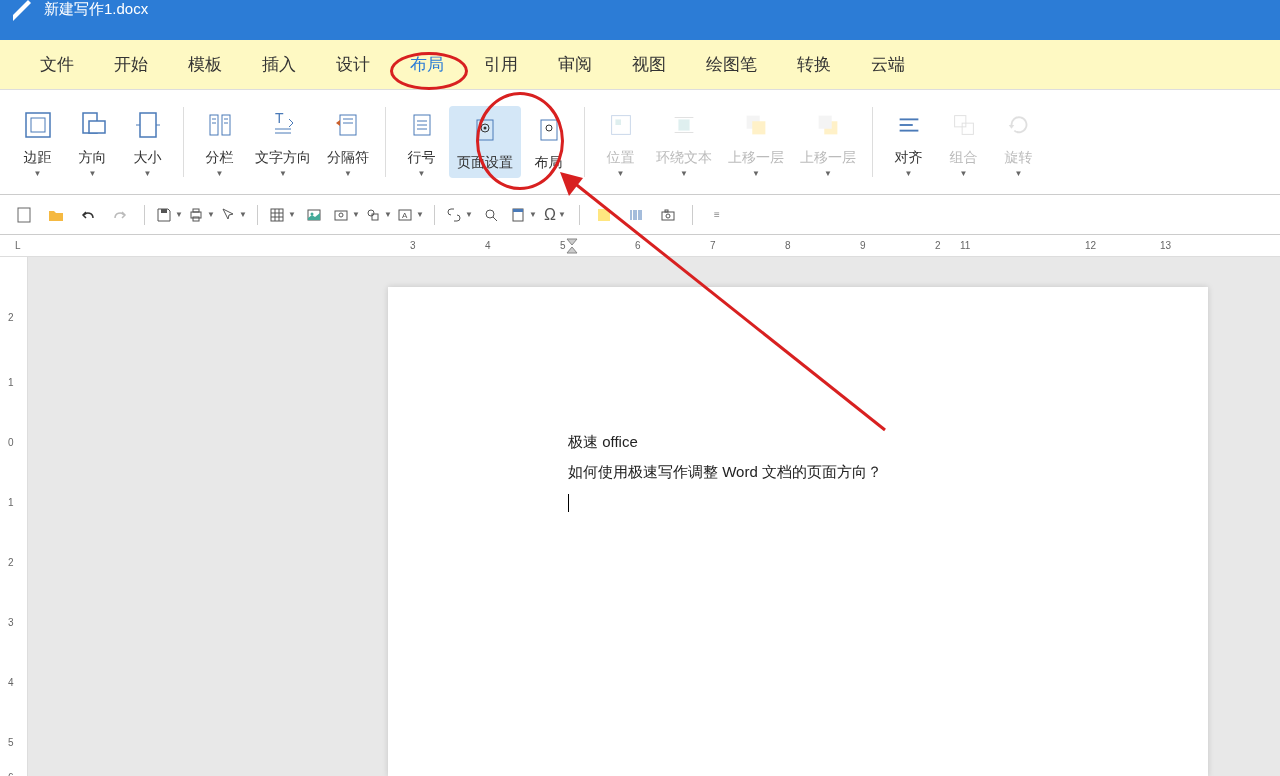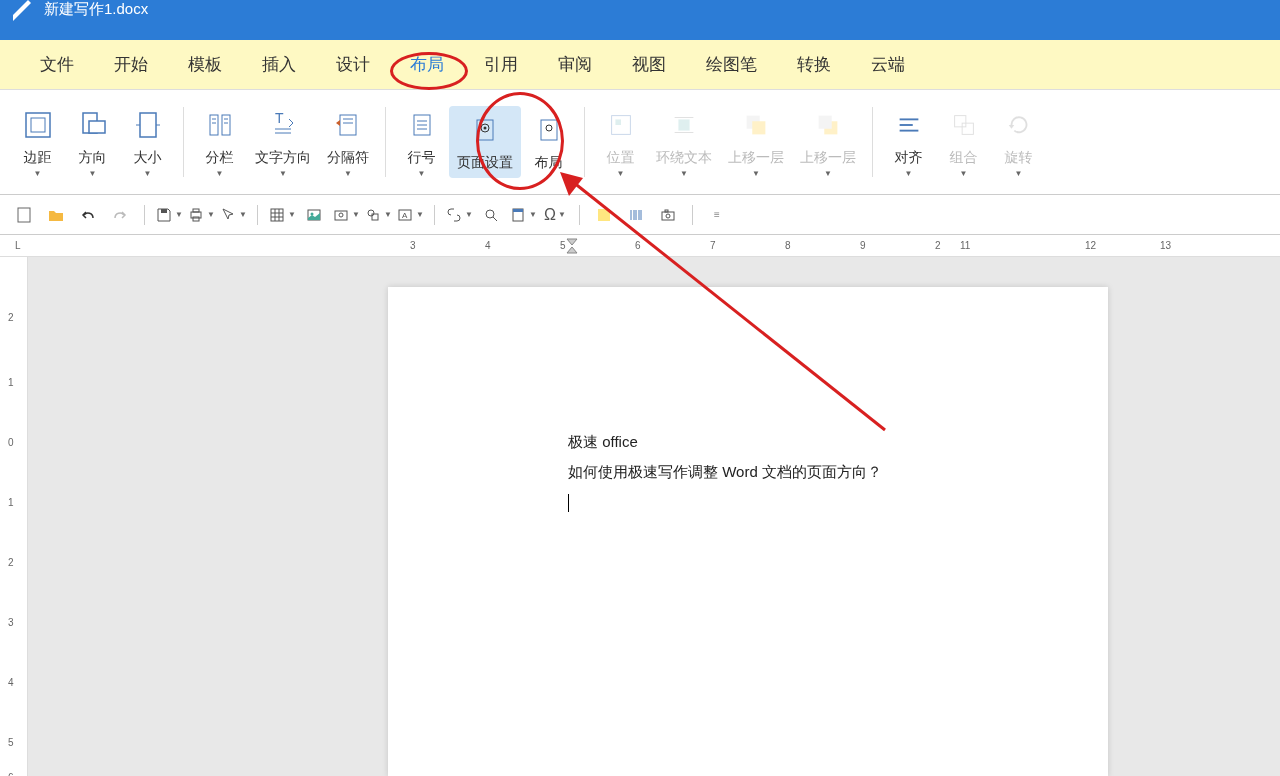--- a/index.html
+++ b/index.html
@@ -29,21 +29,21 @@
 .tb-dd { font-size: 8px; color: #666; margin-left: 2px; }
 
 .ruler-h { background: #fff; height: 22px; display: flex; align-items: center; position: relative; font-size: 10px; color: #666; border-bottom: 1px solid #ddd; }
 .ruler-h .marker { position: absolute; }
 .ruler-h .tab-indicator { position: absolute; left: 15px; font-size: 10px; }
 
 .workspace { display: flex; height: 519px; background: #e8e8e8; }
 .ruler-v { background: #fff; width: 28px; border-right: 1px solid #ddd; position: relative; font-size: 10px; color: #666; }
 .ruler-v .num { position: absolute; left: 8px; }
 .canvas { flex: 1; padding: 30px 0 0 0; overflow: hidden; display: flex; justify-content: flex-start; }
-.page { background: #fff; width: 720px; min-height: 490px; margin-left: 0; box-shadow: 0 0 6px rgba(0,0,0,0.15); padding: 140px 180px 40px 180px; position: relative; }
+.page { background: #fff; width: 820px; min-height: 490px; margin-left: 0; box-shadow: 0 0 6px rgba(0,0,0,0.15); padding: 140px 180px 40px 180px; position: relative; }
 .page .content { font-size: 15px; line-height: 2; color: #222; }
 .page .cursor { display: inline-block; width: 1px; height: 18px; background: #000; vertical-align: middle; }
 
 .circle-annotation { position: absolute; border: 3px solid #d82020; border-radius: 50%; pointer-events: none; z-index: 100; }
 .arrow-annotation { position: absolute; pointer-events: none; z-index: 99; }
 </style>
 </head>
 <body>
 
 <div class="titlebar">

